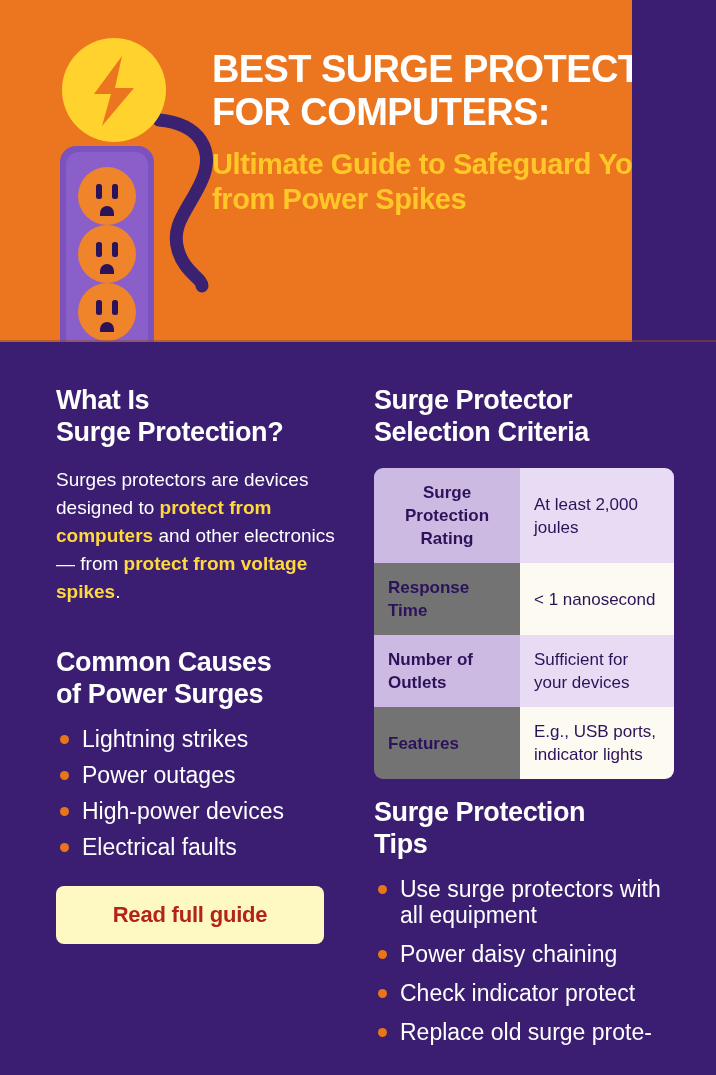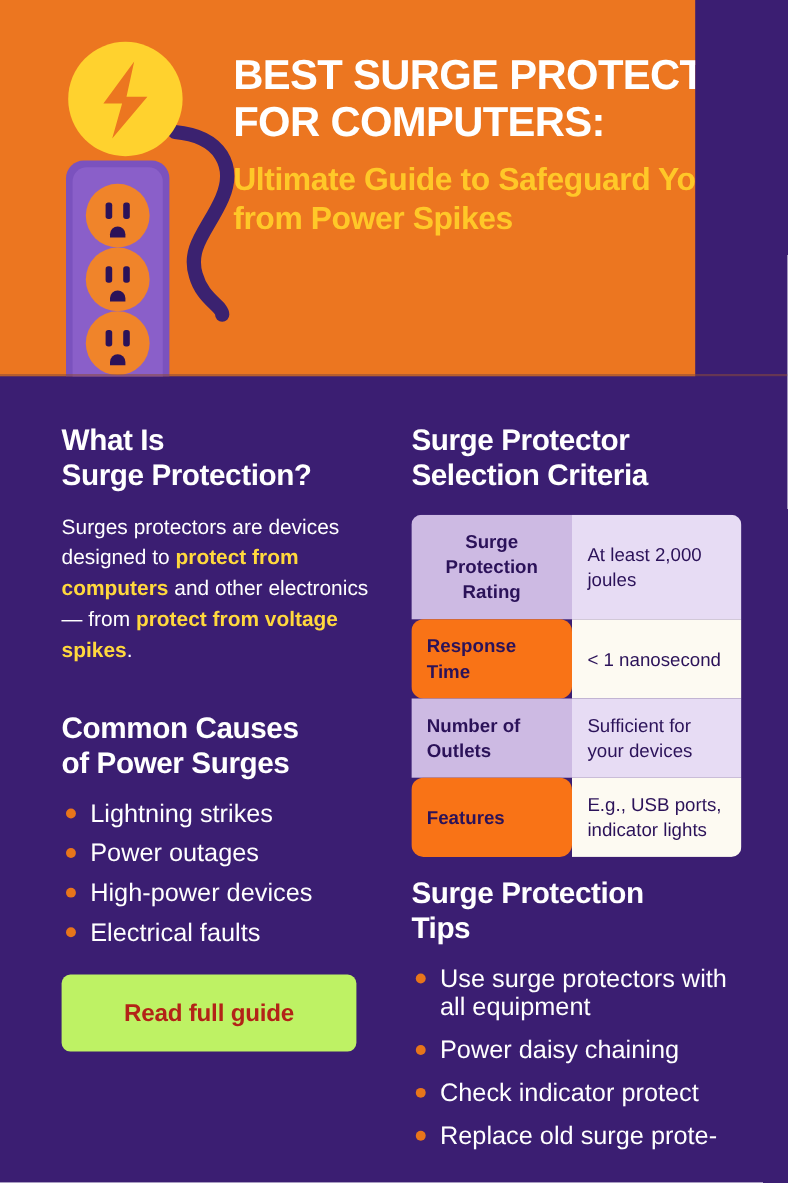--- a/index.html
+++ b/index.html
@@ -141,24 +141,24 @@
     border-radius: 50%;
     background: #E8751A;
   }
   ul.tips li { margin-bottom: 13px; }
 
   
   .cta {
     display: block;
     margin-top: 26px;
     width: 268px;
-    height: 70px;
+    height: 58px;
     border: none;
     border-radius: 8px;
-    background: #bef264;
+    background: #fef9c3;
     color: #B32317;
     font-family: "Liberation Sans", sans-serif;
     font-size: 22px;
     font-weight: 700;
     letter-spacing: -0.2px;
     cursor: pointer;
     text-align: center;
   }
 
   
@@ -180,21 +180,21 @@
   .crit-table td.k {
     width: 118px;
     font-weight: 700;
     text-align: left;
   }
   .crit-table td.v {
     font-weight: 400;
   }
   .crit-table tr.odd td.k { background: #CDBAE3; }
   .crit-table tr.odd td.v { background: #E7DCF4; }
-  .crit-table tr.even td.k { background: #f97316; border-radius: 11px; }
+  .crit-table tr.even td.k { background: #737373; }
   .crit-table tr.even td.v { background: #FDFAF2; }
   .crit-table tr:first-child td.k { text-align: center; }
 </style>
 </head>
 <body>
 
 <div class="infographic">
 
   <div class="header">
 

